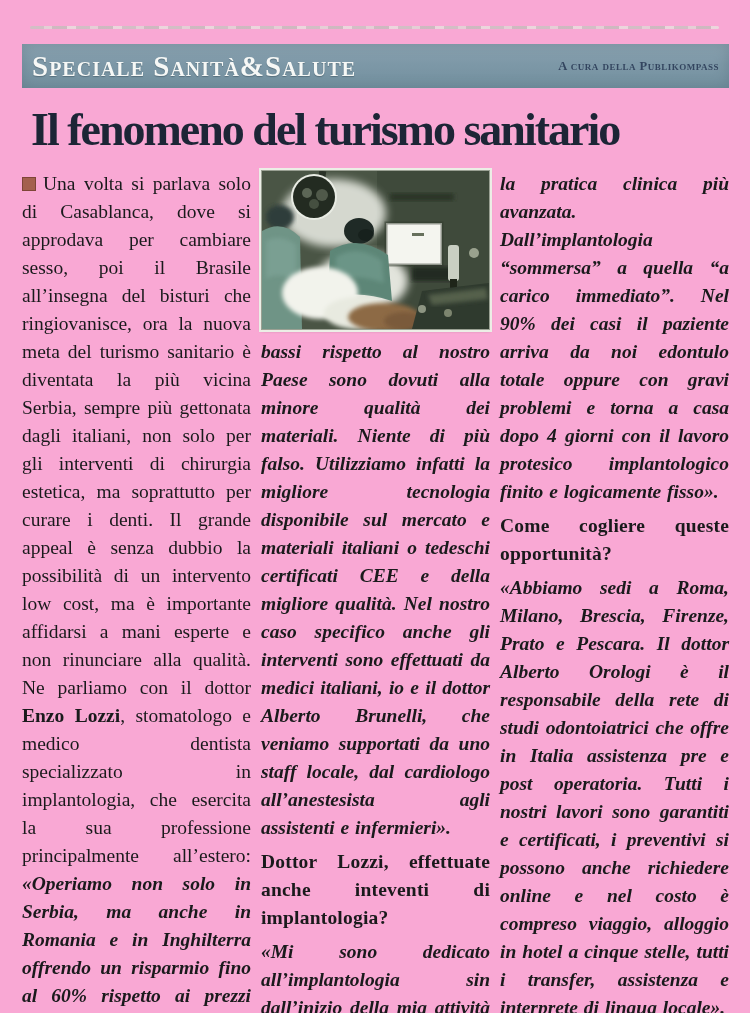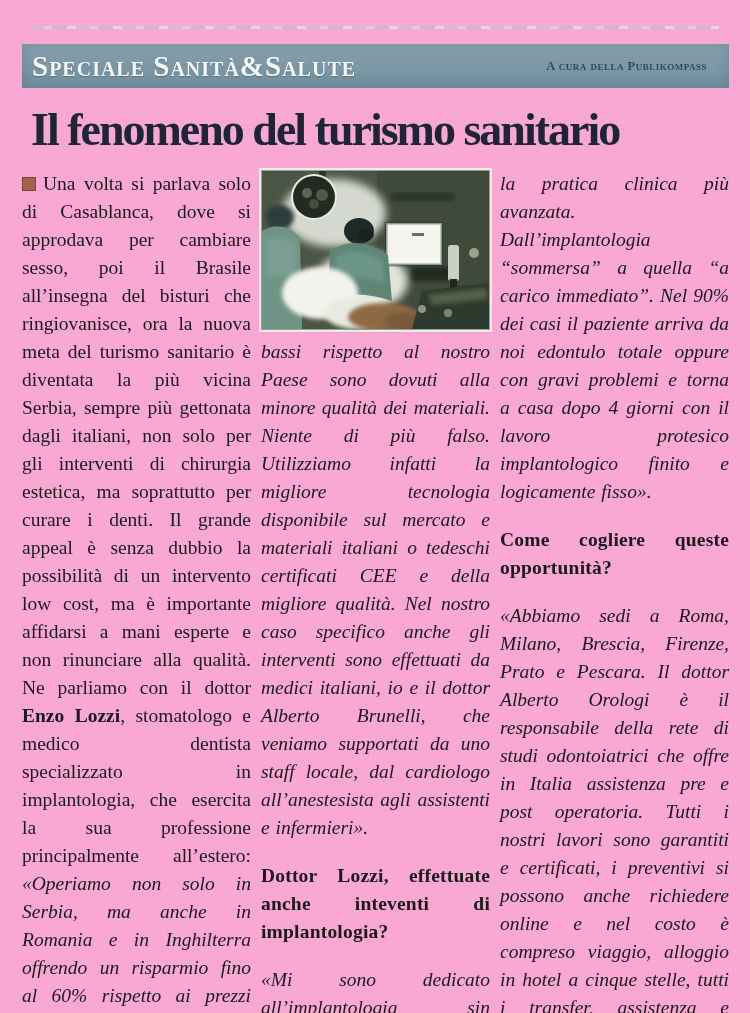--- a/index.html
+++ b/index.html
@@ -38,21 +38,21 @@
     text-shadow:0 1px 1px rgba(40,60,70,.4);
     white-space:nowrap;
   }
   .masthead-credit{
     font-variant:small-caps;
     font-weight:bold;
     font-size:12.5px;
     letter-spacing:.5px;
     color:#2c3d58;
     opacity:.9;
-    padding-right:22px;
+    padding-right:10px;
     white-space:nowrap;
   }
   h1.headline{
     margin:16px 0 0 9px;
     font-size:46px;
     line-height:52px;
     font-weight:bold;
     letter-spacing:-2px;
     color:#1d2536;
     white-space:nowrap;
@@ -73,24 +73,24 @@
     column-gap:10px;
   }
   .col{min-width:0;}
   .col-text .para{
     margin:0;
     font-size:19.5px;
     line-height:28px;
     text-align:justify;
     word-spacing:1px;
   }
-  .col-text .para + .para{margin-top:20px;}
+  .col-text .para + .para{margin-top:6px;}
   .seg-roman{font-style:normal;font-weight:normal;}
   .seg-bold{font-style:normal;font-weight:bold;}
-  .seg-italic{font-style:italic;font-weight:normal;}
+  .seg-italic{font-style:italic;font-weight:bold;}
   .seg-boldq{font-style:normal;font-weight:bold;letter-spacing:.2px;}
   .bullet{
     display:inline-block;
     width:12px;height:12px;
     background:#a4604e;
     border:1px solid #7e4537;
     margin-right:7px;
     transform:translateY(1px);
   }
   .photo{

